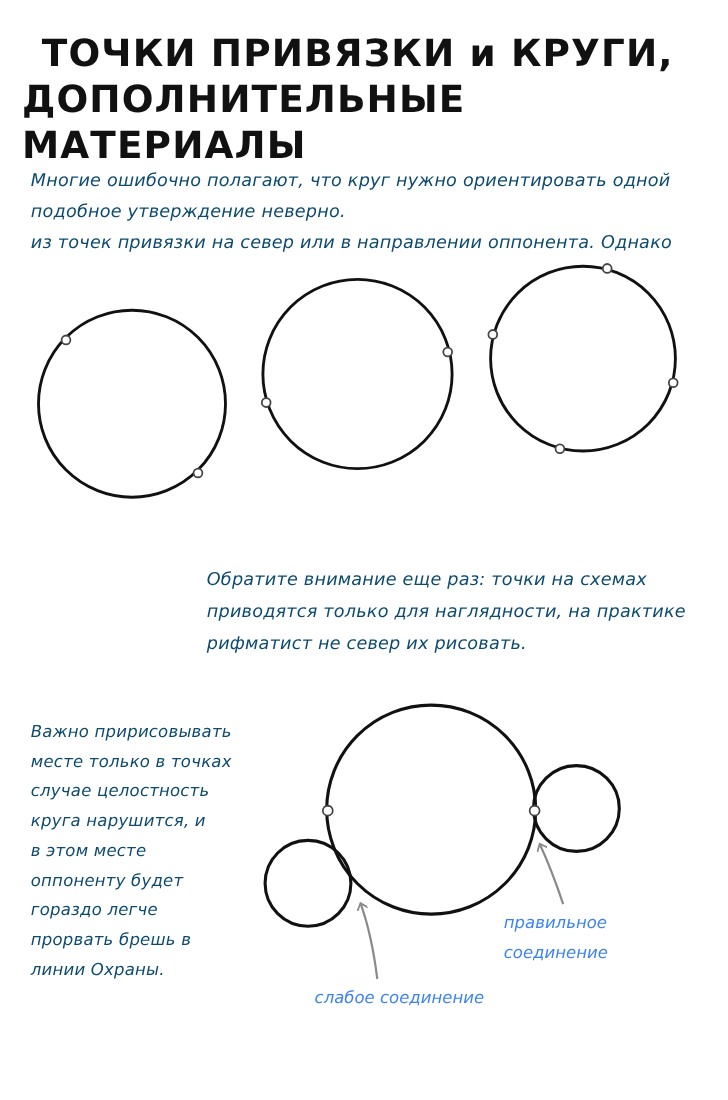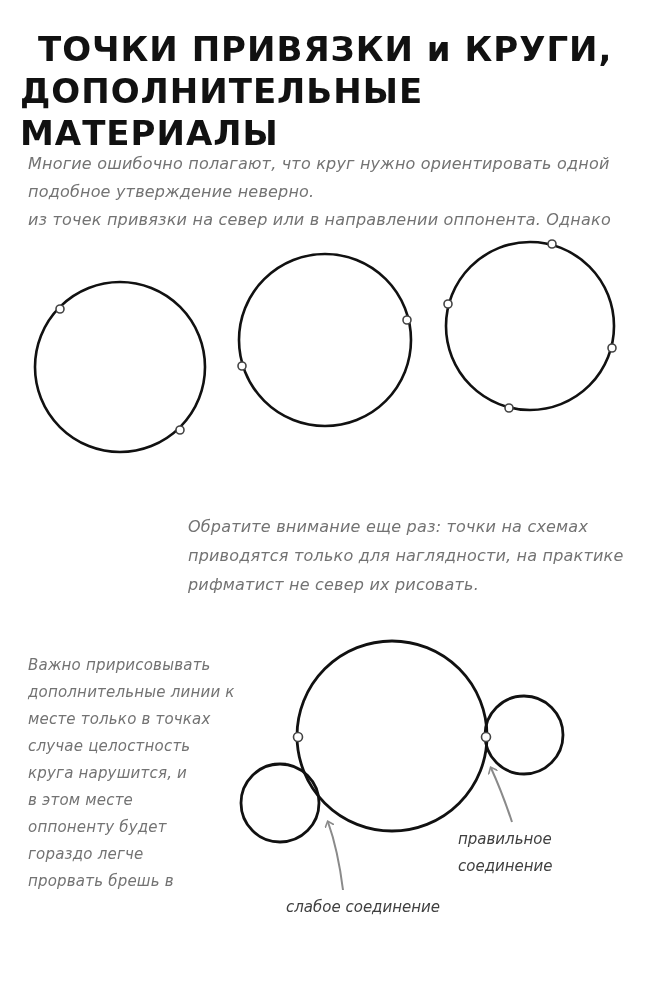--- a/index.html
+++ b/index.html
@@ -10,29 +10,29 @@
     .title {
       position: absolute; left: 0; width: 662px; text-align: left;
       font-family: "DejaVu Sans", sans-serif; font-weight: bold;
       font-size: 34px; letter-spacing: 1px; line-height: 42px;
       color: #111111;
     }
     .title.l1 { top: 28px; left: 38px; width: 600px; }
     .title.l2 { top: 70px; left: 20px; width: 625px; }
     .para {
       position: absolute; font-family: "DejaVu Sans", sans-serif;
-      font-style: italic; font-size: 15.5px; color: #737373; letter-spacing: 0.2px;
+      font-style: italic; font-size: 15.5px; color: #0c4a6e; letter-spacing: 0.2px;
     }
     .para .line { display: block; white-space: nowrap; }
     .p1 { left: 28px; top: 150px; line-height: 28px; font-size: 16px; }
     .p2 { left: 188px; top: 492px; line-height: 29px; font-size: 16px; margin-top: 20px; }
     .p3 { left: 28px; top: 652px; line-height: 27px; font-size: 15px; }
     .label {
       position: absolute; font-family: "DejaVu Sans", sans-serif;
-      font-style: italic; font-size: 15px; color: #404040; white-space: nowrap;
+      font-style: italic; font-size: 15px; color: #3b82f6; white-space: nowrap;
     }
     .lbl-good { left: 458px; top: 826px; line-height: 27px; }
     .lbl-good span { display: block; }
     .lbl-weak { left: 286px; top: 898px; }
     svg.diagram { position: absolute; left: 0; top: 0; }
   </style>
 </head>
 <body>
 
 <div class="title l1">ТОЧКИ ПРИВЯЗКИ и КРУГИ,</div>
@@ -84,27 +84,27 @@
 </svg>
 
 <div class="para p2">
   <span class="line">Обратите внимание еще раз: точки на схемах</span>
   <span class="line">приводятся только для наглядности, на практике</span>
   <span class="line">рифматист не север их рисовать.</span>
 </div>
 
 <div class="para p3">
   <span class="line">Важно пририсовывать</span>
-  <span class="line">дополнительные линии к</span>
   <span class="line">месте только в точках</span>
   <span class="line">случае целостность</span>
   <span class="line">круга нарушится, и</span>
   <span class="line">в этом месте</span>
   <span class="line">оппоненту будет</span>
   <span class="line">гораздо легче</span>
   <span class="line">прорвать брешь в</span>
+  <span class="line">линии Охраны.</span>
 </div>
 
 <div class="label lbl-good">
   <span>правильное</span>
   <span>соединение</span>
 </div>
 <div class="label lbl-weak">слабое соединение</div>
 
 </body></html>

